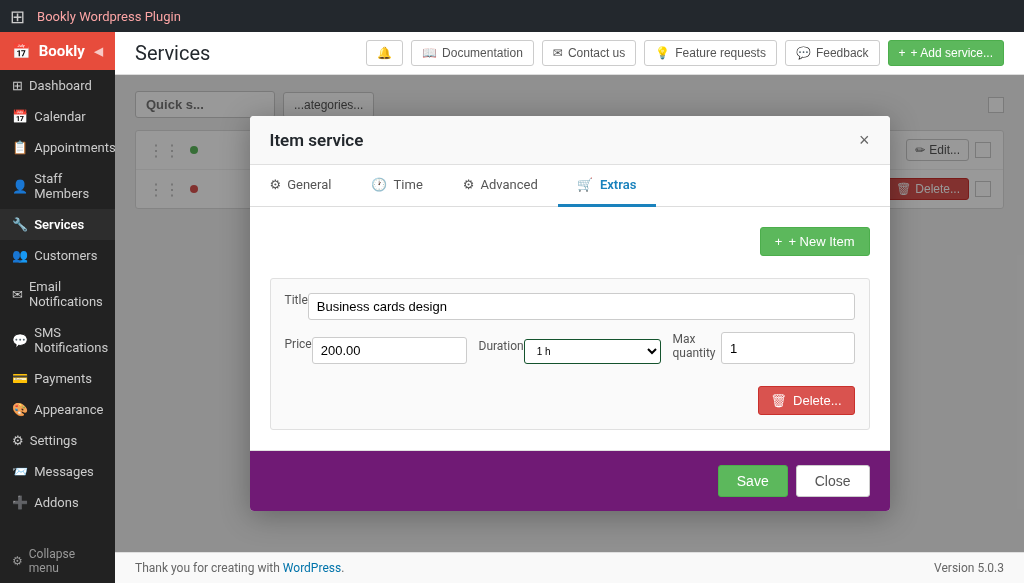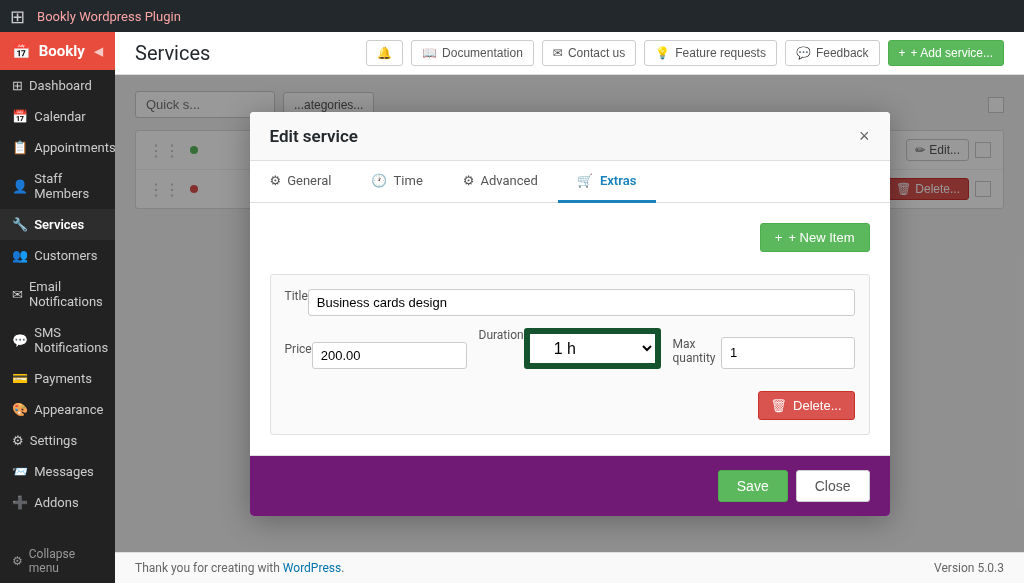--- a/index.html
+++ b/index.html
@@ -214,22 +214,22 @@
     .extra-item-fields { flex: 1; }
     .field-label { font-size: 12px; color: #555; margin-bottom: 4px; display: block; }
     .field-row { display: flex; gap: 12px; margin-top: 12px; align-items: flex-end; }
     .field-group { display: flex; flex-direction: row; }
     .field-group.flex1 { flex: 1; }
     .modal-input {
       padding: 5px 8px; border: 1px solid #ccc; border-radius: 3px;
       font-size: 13px; width: 100%;
     }
     .modal-select {
-      padding: 5px 20px; border: 6px solid #14532d; border-radius: 3px;
-      font-size: 16px; width: 100%; background: #fff;
+      padding: 5px 8px; border: 1px solid #14532d; border-radius: 3px;
+      font-size: 10px; width: 100%; background: #fff;
     }
     .btn-delete {
       display: flex; align-items: center; gap: 6px;
       padding: 6px 12px; background: #d9534f; color: white;
       border: 1px solid #c9302c; border-radius: 3px; cursor: pointer;
       font-size: 13px; margin-left: auto; margin-top: 12px;
     }
 
     
     .modal-footer {
@@ -351,21 +351,21 @@
         <button class="btn-topbar green">
           <span>+</span>
           <span>+ Add service...</span>
         </button>
       </div>
     </div>
 
     <div class="content" style="position:relative;">
 
       <div class="quick-bar">
-        <input class="modal-input" style="width: 140px;" placeholder="Quick s...">
+        <input class="modal-input" style="width: 140px; font-weight: bold;" placeholder="Quick s...">
         <button class="btn-topbar">...ategories...</button>
         <div style="flex:1"></div>
         <div class="checkbox-cell"></div>
       </div>
 
       <div class="services-list">
         <div class="services-list-row">
           <span class="row-dots">⋮⋮</span>
           <span class="row-dot green"></span>
           <span class="row-spacer"></span>
@@ -392,21 +392,21 @@
             </button>
             <div class="checkbox-cell"></div>
           </div>
         </div>
       </div>
 
       <div class="overlay">
         <div class="modal">
 
           <div class="modal-header">
-            <h2>Edit service</h2>
+            <h2>Item service</h2>
             <button class="modal-close">×</button>
           </div>
 
           <div class="modal-tabs">
             <div class="modal-tab">
               <span>⚙</span>
               <span>General</span>
             </div>
             <div class="modal-tab">
               <span>🕐</span>

